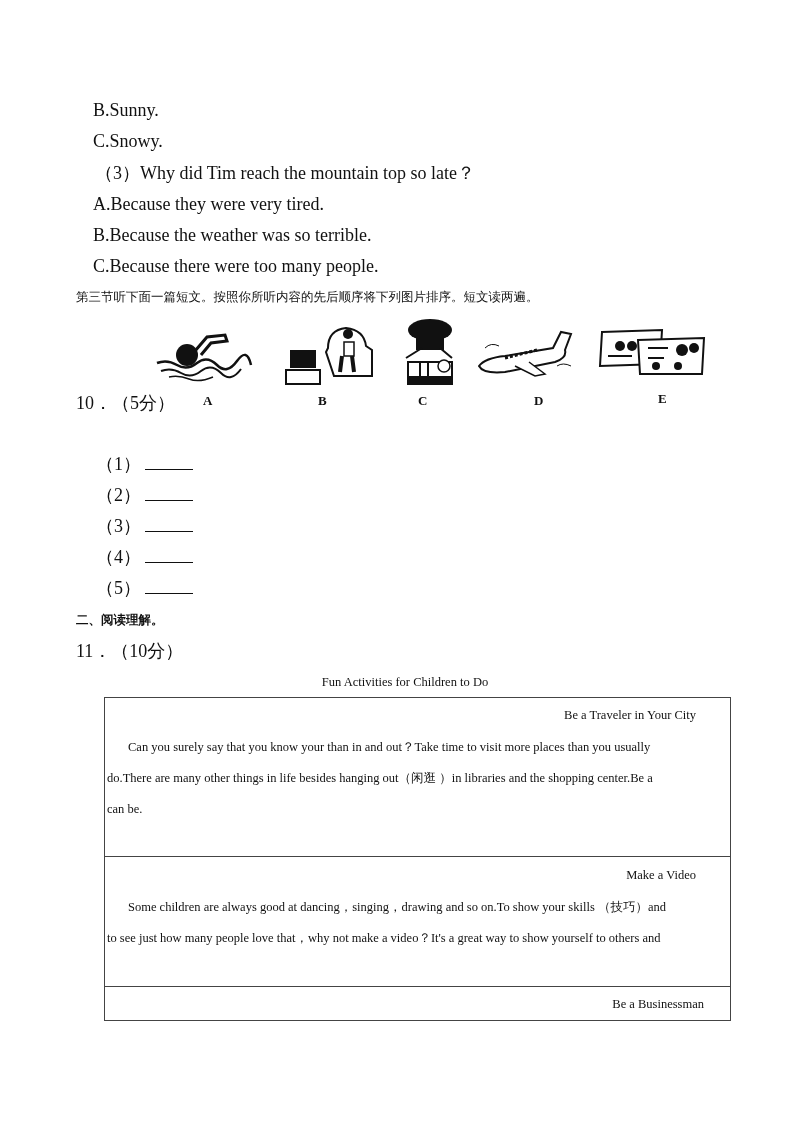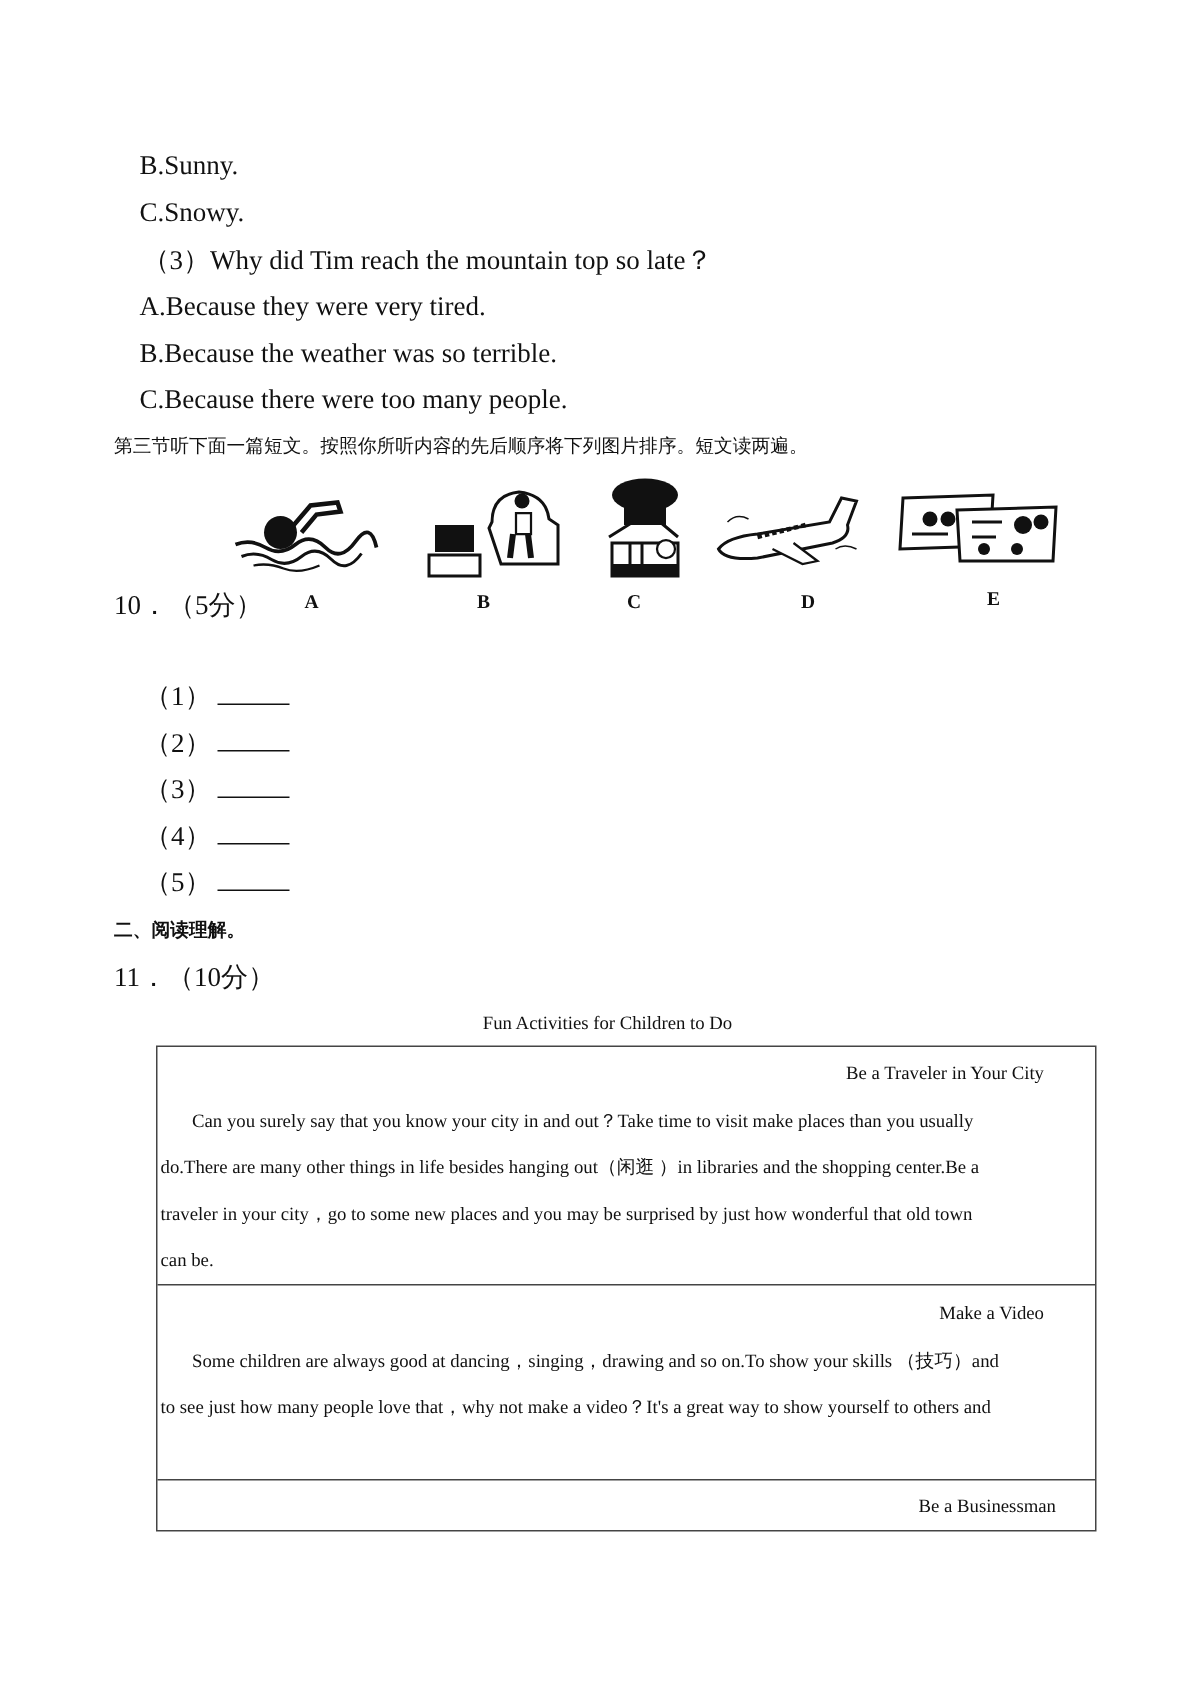--- a/index.html
+++ b/index.html
@@ -114,23 +114,22 @@
 
 <div class="line cn bold" style="left:76px; top:612px;">二、阅读理解。</div>
 <div class="line" style="left:76px; top:643px;">11．（10分）</div>
 
 <div class="table-title">Fun Activities  for Children  to Do</div>
 
 <div class="table">
 
   <div class="row-title" style="top:10px;">Be a Traveler in Your City</div>
   <div class="para" style="top:34px;">
-    <div style="white-space:nowrap;"><span class="indent"></span><span>Can you surely say that you know your city in and out？Take time to visit make places than you usually</span></div>
+    <div style="white-space:nowrap;"><span class="indent"></span><span>Can you surely say that you know your than in and out？Take time to visit more places than you usually</span></div>
     <div style="white-space:nowrap;">do.There are many other things in life besides hanging out（闲逛  ）in libraries and the shopping center.Be a</div>
-    <div style="white-space:nowrap;">traveler in your city，go to some new places and you may be surprised by just how wonderful that old town</div>
     <div style="white-space:nowrap;">can be.</div>
   </div>
   <div class="row-divider" style="top:158px;"></div>
 
   <div class="row-title" style="top:170px;">Make a Video</div>
   <div class="para" style="top:194px;">
     <div style="white-space:nowrap;"><span class="indent"></span><span>Some children are always good at dancing，singing，drawing and so on.To show your skills  （技巧）and</span></div>
     <div style="white-space:nowrap;">to see just how many people love that，why not make a video？It's a great way to show yourself to others and</div>
   </div>
   <div class="row-divider" style="top:288px;"></div>

